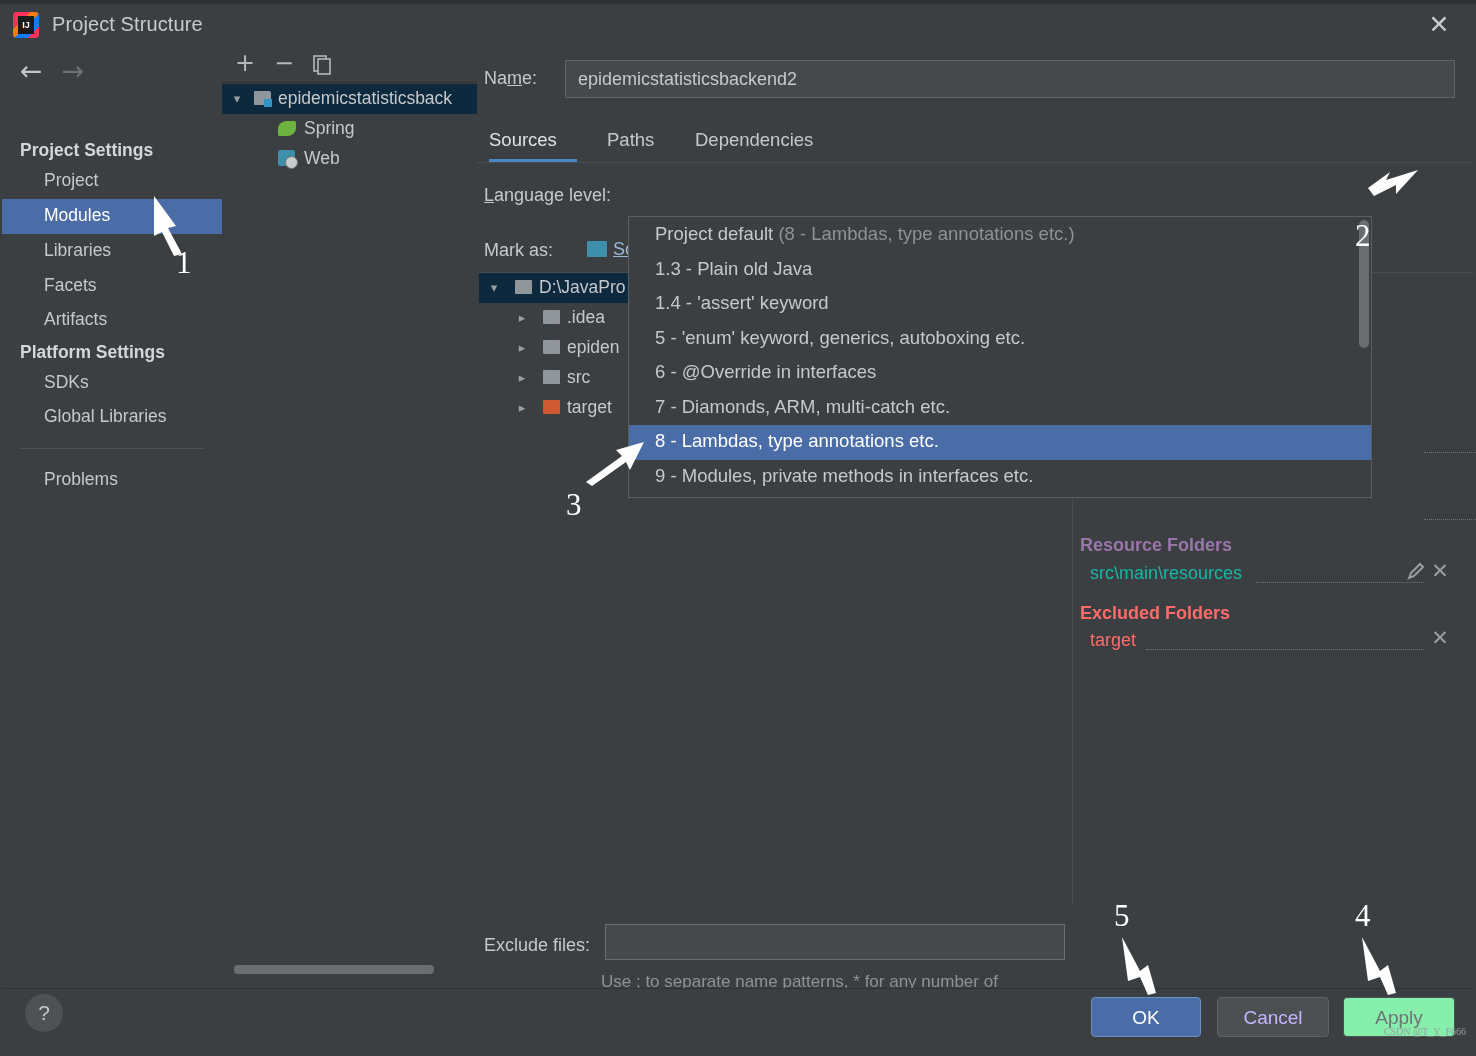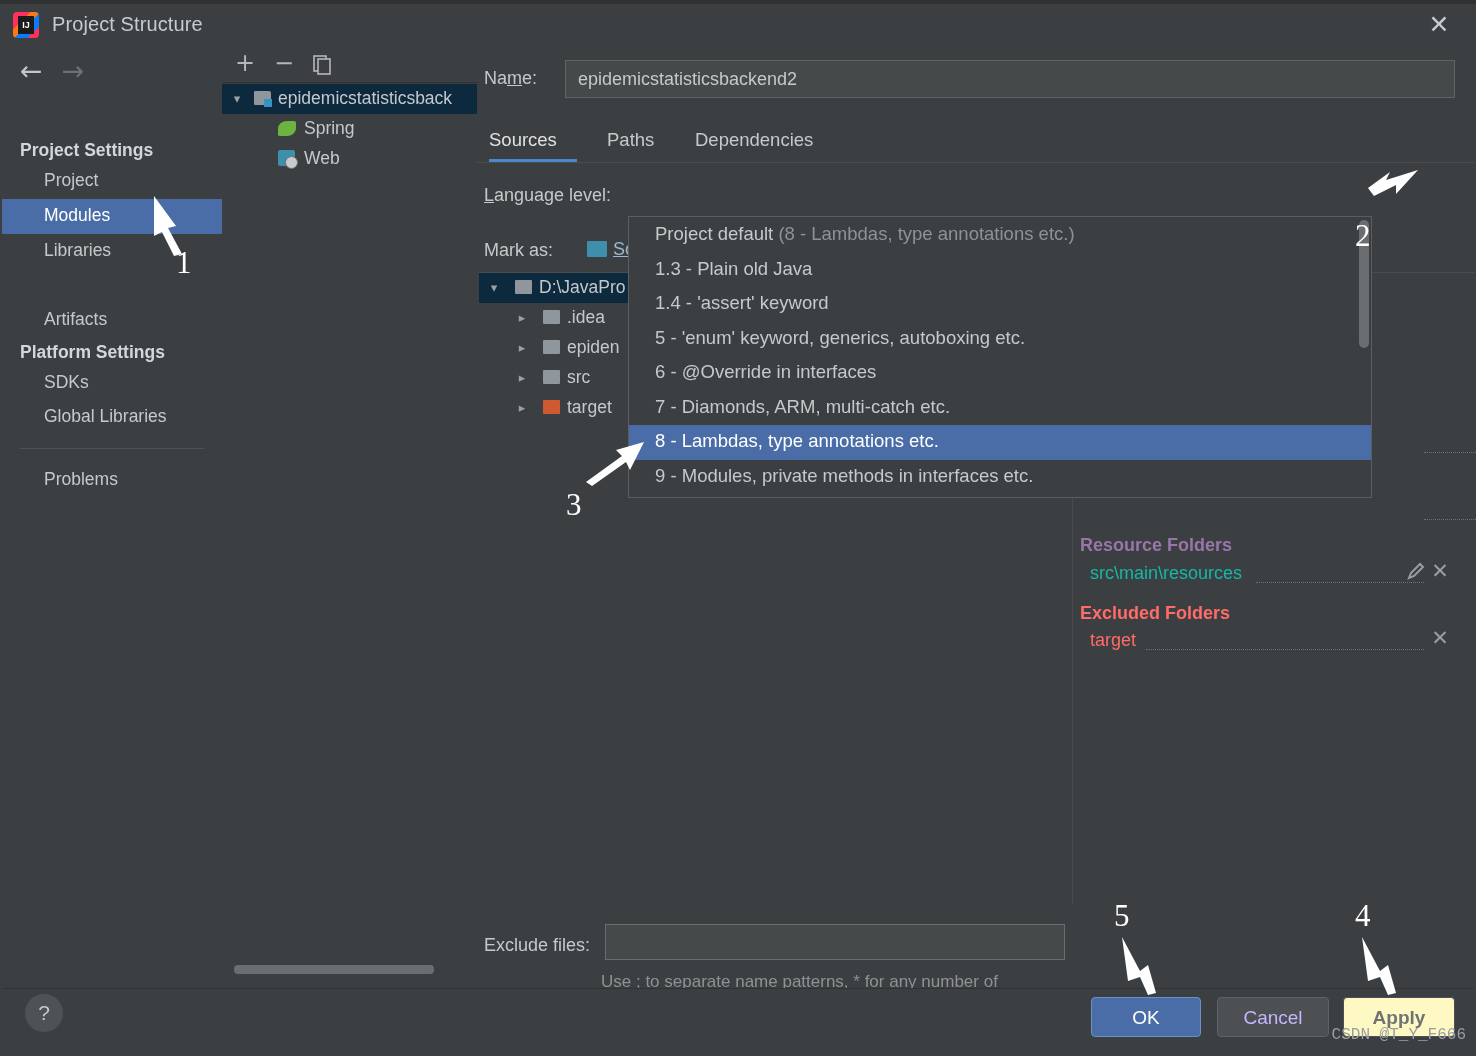--- a/index.html
+++ b/index.html
@@ -245,24 +245,24 @@
     background:#4e5254;color:#c6c9cb;font-size:21px;line-height:38px;
     text-align:center;cursor:pointer;
   }
   .btn{
     position:absolute;top:8px;height:40px;border-radius:4px;
     font-size:19px;text-align:center;line-height:40px;cursor:pointer;
     box-sizing:border-box;
   }
   .btn.primary{background:#4a6da7;color:#ffffff;border:1px solid #6c8fc4;}
   .btn.normal{background:#4c5052;color:#c4b5fd;border:1px solid #5e6264;}
-  .btn.disabled{background:#fef9c3;color:#6f7375;border:1px solid #4c5052;font-weight:bold;}
+  .btn.disabled{background:#86efac;color:#6f7375;border:1px solid #4c5052;}
   .watermark{
-    position:absolute;right:10px;top:1026px;font-size:16px;color:#9a9ea0;
-    font-family:Liberation Mono, monospace;
+    position:absolute;right:10px;top:1026px;font-size:10px;color:#9a9ea0;
+    font-family:Liberation Serif, serif;
   }
   .topstrip{position:absolute;left:0;top:0;width:1476px;height:5px;background:#2f3133;}
 </style>
 </head>
 <body>
 
 <div id="root">
 
   <div class="topstrip"></div>
 
@@ -281,20 +281,23 @@
     <div class="grouphdr" style="top:96px">Project Settings</div>
 
     <div class="navitem" style="top:120px">
       <span>Project</span>
     </div>
     <div class="navitem sel" style="top:155px">
       <span>Modules</span>
     </div>
     <div class="navitem" style="top:190px">
       <span>Libraries</span>
+    </div>
+    <div class="navitem" style="top:225px">
+      <span>Facets</span>
     </div>
     <div class="navitem" style="top:259px">
       <span>Artifacts</span>
     </div>
 
     <div class="grouphdr" style="top:298px">Platform Settings</div>
 
     <div class="navitem" style="top:322px">
       <span>SDKs</span>
     </div>

